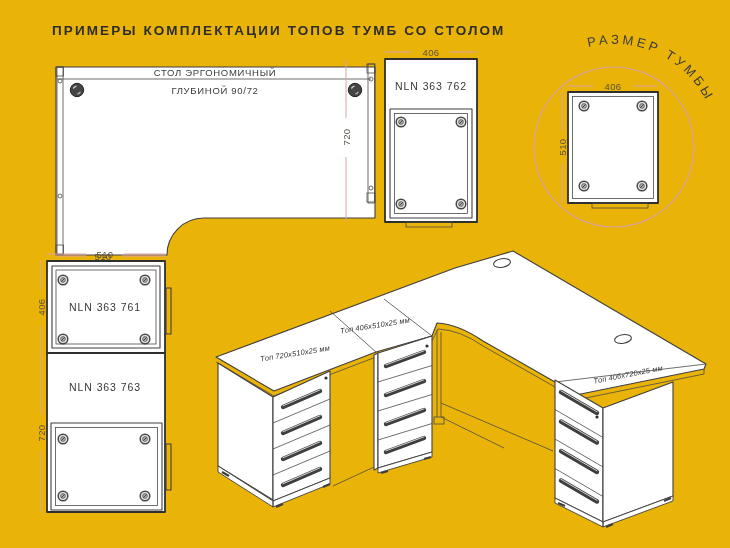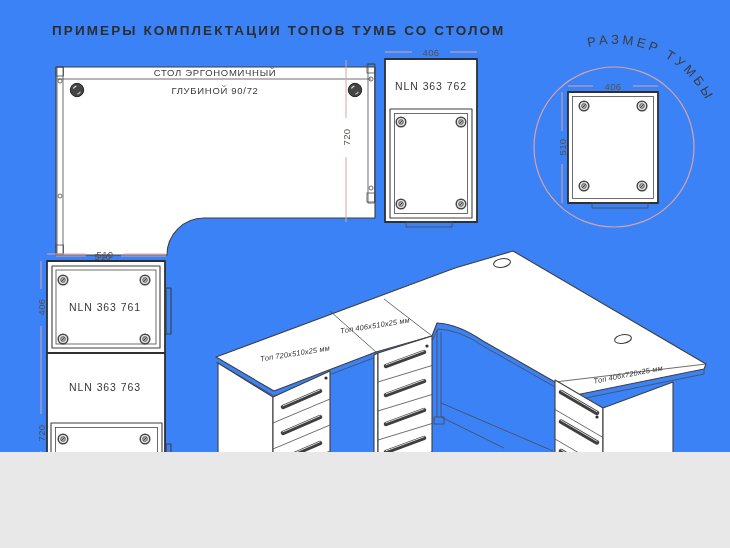--- a/index.html
+++ b/index.html
@@ -1,16 +1,16 @@
 <!DOCTYPE html>
 <html><head>
 <meta charset="utf-8">
 <style>
   html,body{margin:0;padding:0;background:#e8e8e8;}
-  #stage{width:730px;height:452px;background:#3b82f6;position:relative;overflow:hidden;font-family:"Liberation Sans",sans-serif;}
+  #stage{width:730px;height:548px;background:#eab308;position:relative;overflow:hidden;font-family:"Liberation Sans",sans-serif;}
   svg{display:block}
   .ln{stroke:#3f3f3f;stroke-width:1.1;fill:none;stroke-linejoin:round;}
   .ln-thin{stroke:#4a4a4a;stroke-width:0.8;fill:none;}
   .fw{fill:#ffffff;stroke:#3f3f3f;stroke-width:1.1;stroke-linejoin:round;}
   .fw2{fill:#ffffff;stroke:#2f2f2f;stroke-width:1.8;stroke-linejoin:round;}
   .band{fill:#ffffff;stroke:#3f3f3f;stroke-width:0.9;stroke-linejoin:round;}
   .dim{stroke:#dba4a4;stroke-width:1;fill:none;}
   .handle{stroke:#3f3f3f;stroke-width:4.4;stroke-linecap:round;fill:none;}
   .handle-hl{stroke:#e6e6e6;stroke-width:0.9;stroke-linecap:round;fill:none;}
   .foot-tick{stroke:#3f3f3f;stroke-width:2.2;stroke-linecap:butt;}

